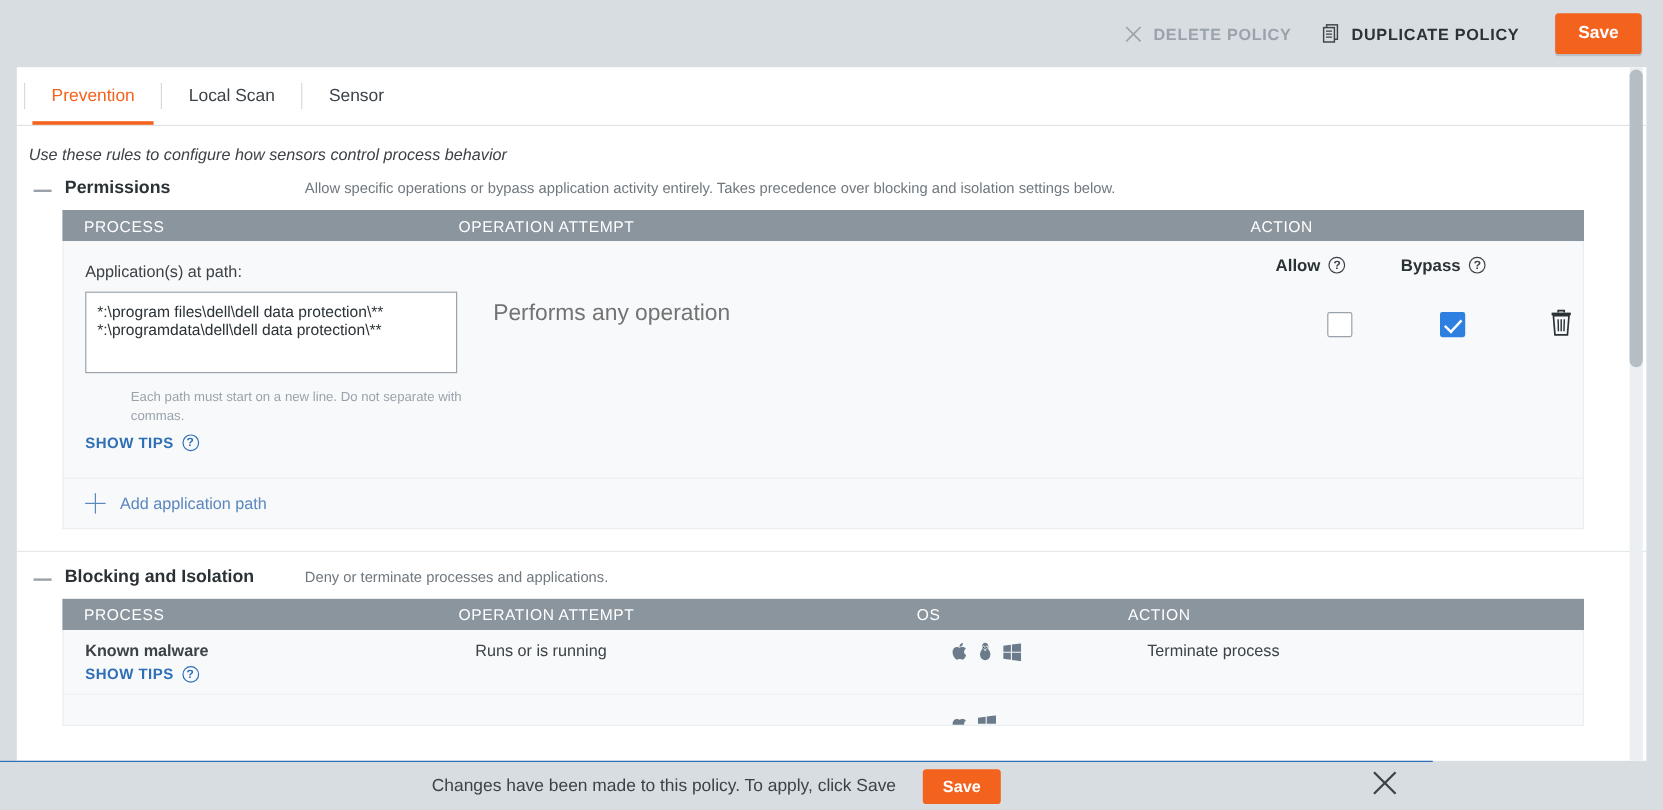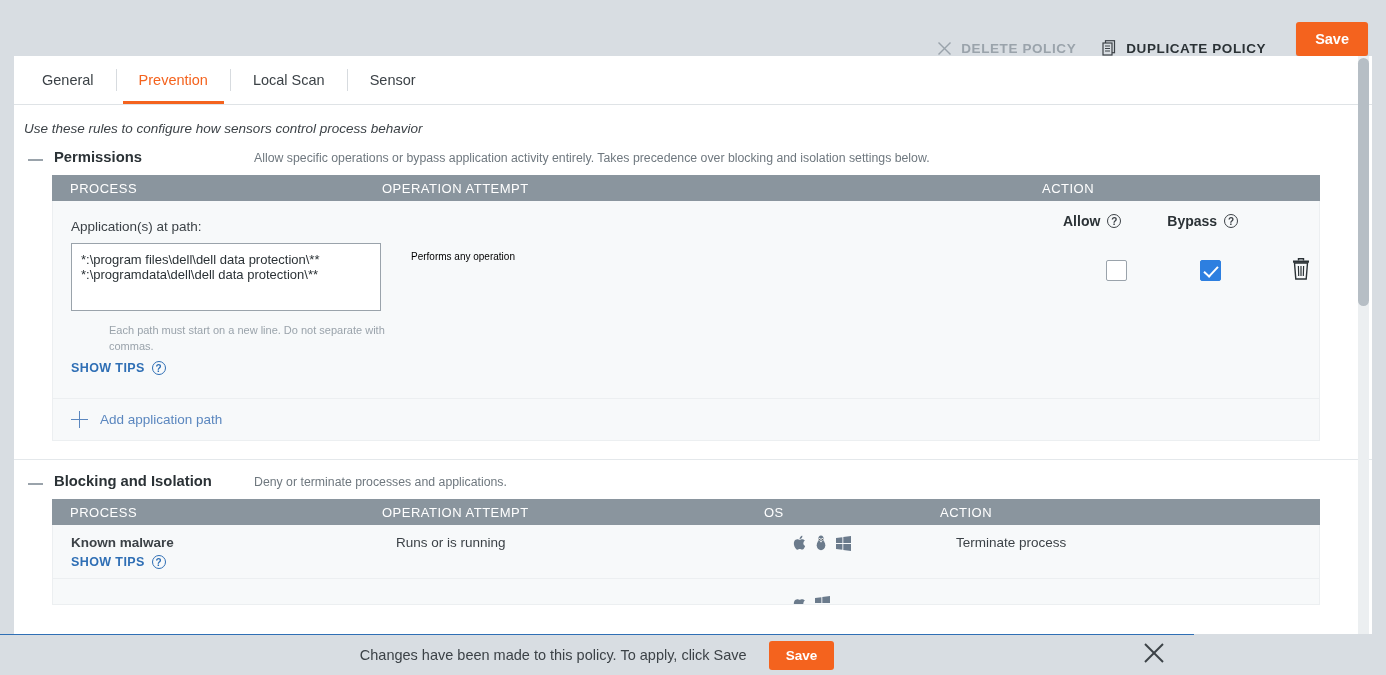--- a/index.html
+++ b/index.html
@@ -14,21 +14,21 @@
     position: relative;
     width: 1386px; height: 675px;
     background: #d8dde2;
   }
 
   
   .topbar {
     position: absolute; left: 0; top: 0;
     width: 1386px; height: 56px;
     background: #d8dde2;
-    display: flex; align-items: flex-end; justify-content: flex-end;
+    display: flex; align-items: center; justify-content: flex-end;
     padding-right: 18px;
   }
   .topbtn {
     display: flex; align-items: center;
     font-size: 13.5px; letter-spacing: .6px;
     font-weight: 600;
     margin-left: 26px;
     cursor: pointer; user-select: none;
   }
   .topbtn.disabled { color: #9aa3ab; }
@@ -145,21 +145,21 @@
     display: inline-flex; align-items: center; justify-content: center;
     width: 14px; height: 14px; border-radius: 50%;
     border: 1px solid #2f6fb5; color: #2f6fb5;
     font-size: 10px; font-weight: 700; margin-left: 7px;
     font-family: "Liberation Sans", sans-serif;
   }
   .qmark.dark { border-color: #3c4247; color: #3c4247; }
 
   .cell-op {
     position: absolute; left: 358px; top: 50px;
-    font-size: 10px; color: #000000;
+    font-size: 19px; color: #737373;
   }
 
   .allow-head {
     position: absolute; top: 12px; left: 1010px;
     display: flex; align-items: center;
   }
   .colhead {
     display: flex; align-items: center;
     font-size: 14px; font-weight: 700; color: #2b3236;
   }
@@ -292,23 +292,20 @@
       </span>
       <span>DUPLICATE POLICY</span>
     </div>
 
     <button class="save-btn">Save</button>
   </div>
 
   <div class="panel">
 
     <div class="tabs">
-      <div class="tab">
-        <span>General</span>
-      </div>
       <div class="tabdiv"></div>
       <div class="tab selected">
         <span>Prevention</span>
       </div>
       <div class="tabdiv"></div>
       <div class="tab">
         <span>Local Scan</span>
       </div>
       <div class="tabdiv"></div>
       <div class="tab">

